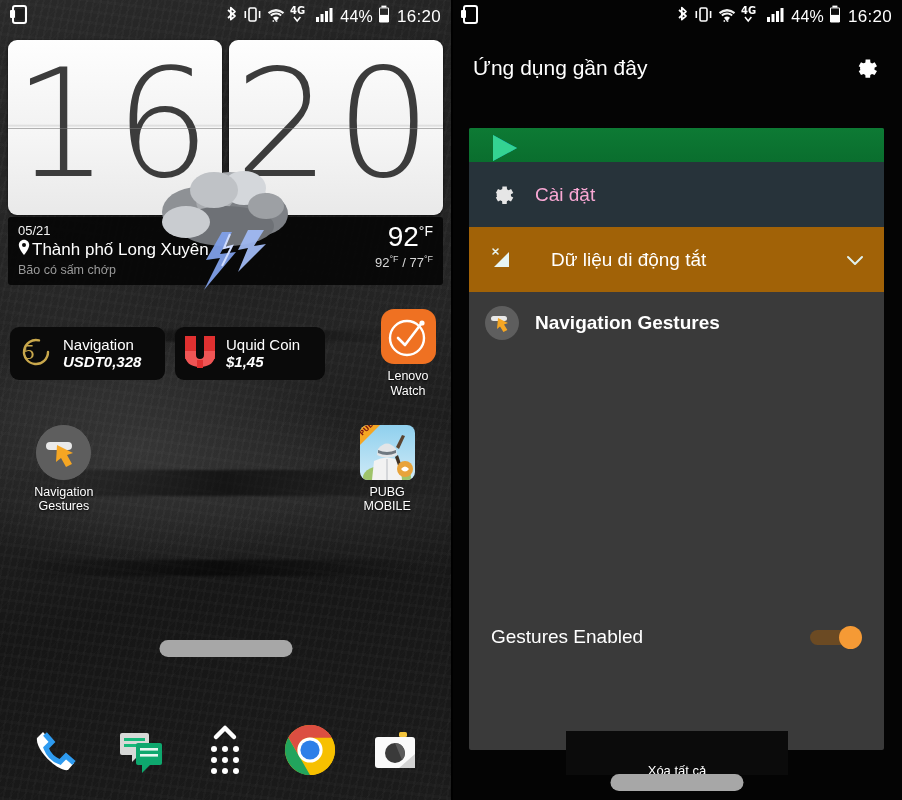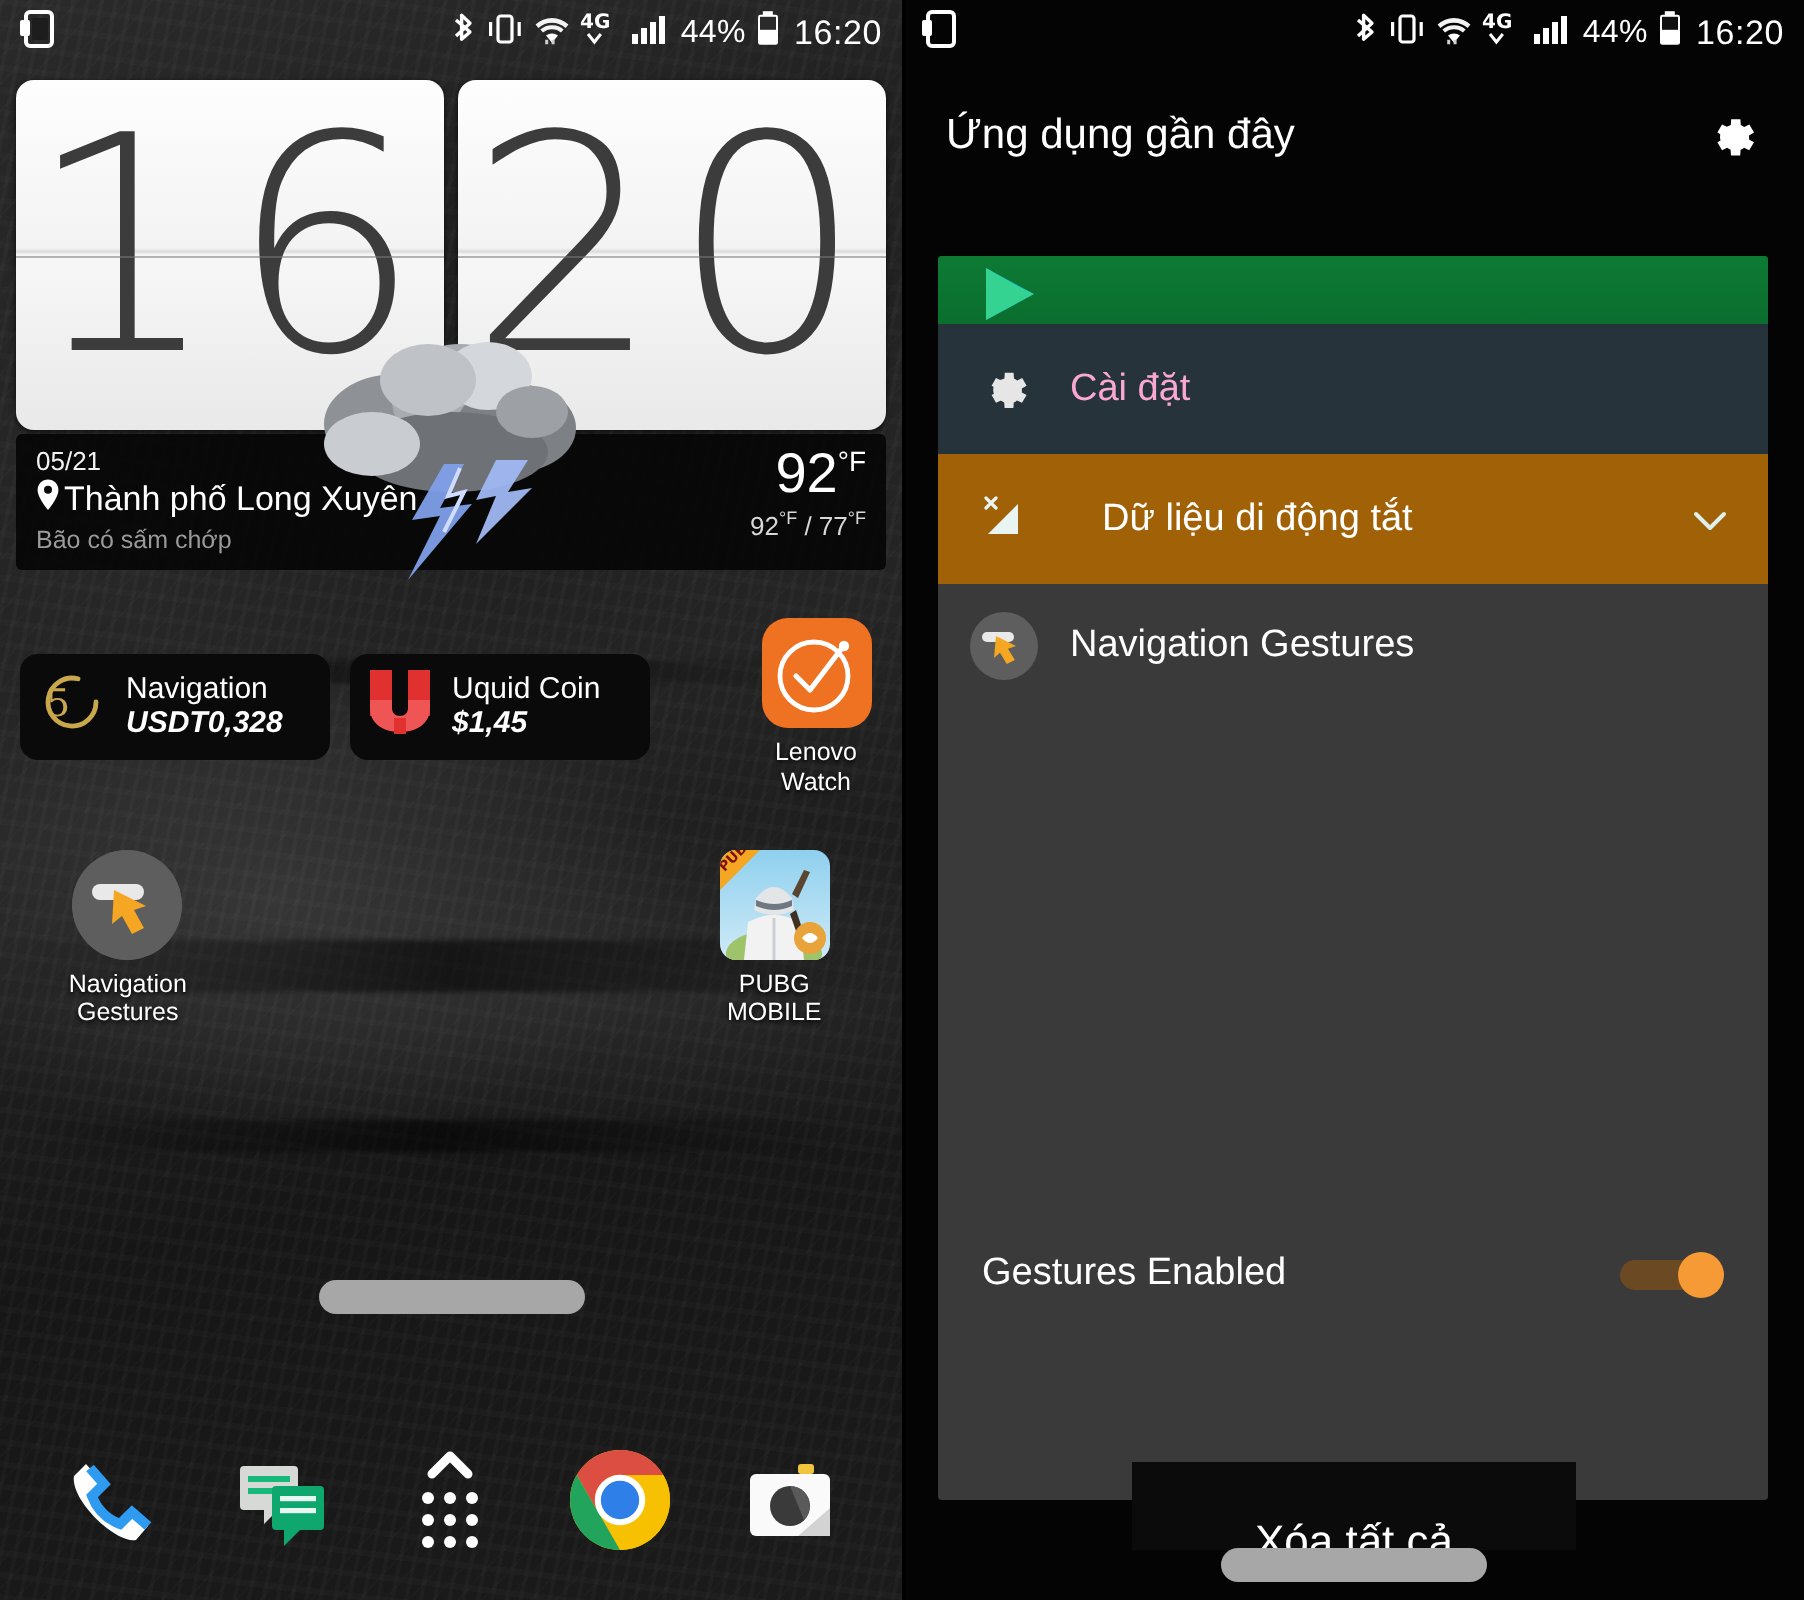--- a/index.html
+++ b/index.html
@@ -104,33 +104,33 @@
   .rp-playcard { height:34px; background:linear-gradient(#0d7a34,#0a6e2e); position:relative; }
   .rp-playcard .ptri { position:absolute; left:22px; bottom:-3px; }
 
   .rp-row { display:flex; align-items:center; height:65px; padding:0 16px; gap:16px; }
   .rp-row.settings { background:#27333a; }
   .rp-row.data { background:#a16207;gap:32px; }
   .rp-row.nav { background:#3a3a3a; height:62px; }
   .rp-row-ic { width:34px; height:34px; display:flex; align-items:center; justify-content:center; flex:0 0 34px; }
   .rp-row-label { color:#f9a8d4; font-size:19px; flex:1; }
   .rp-row.data .rp-row-label { color:#fff; }
-  .rp-row.nav .rp-row-label { color:#fff; font-weight:normal; font-size:19px; }
+  .rp-row.nav .rp-row-label { color:#fff; font-weight:bold; font-size:19px; }
   .rp-chev { width:26px; height:26px; display:flex; align-items:center; justify-content:center; }
 
   .rp-gest { position:absolute; left:0; right:0; top:485px; display:flex; align-items:center;
     padding:0 22px; height:48px; }
   .rp-gest-label { color:#fff; font-size:19px; flex:1; }
   .toggle { width:52px; height:22px; position:relative; }
   .toggle .track { position:absolute; left:0; top:4px; width:46px; height:15px; border-radius:8px; background:#6b4a23; }
   .toggle .thumb { position:absolute; right:0; top:0; width:23px; height:23px; border-radius:50%; background:#f59a35; }
 
   .rp-clear { position:absolute; left:115px; width:222px; top:731px; height:44px;
     background:#0b0b0b; display:flex; align-items:center; justify-content:center; }
-  .rp-clear-lbl { color:#fff; font-size:22px;margin-top:35px; }
+  .rp-clear-lbl { color:#fff; font-size:13px;margin-top:35px; }
   .rp-navpill { position:absolute; left:50%; transform:translateX(-50%); bottom:9px;
     width:133px; height:17px; border-radius:9px; background:#a7a7a7; z-index:9; }
 
   .divider { position:absolute; left:451px; top:0; width:2px; height:800px; background:#000; z-index:20; }
 </style>
 </head>
 <body>
 
 <div class="screen">
 

